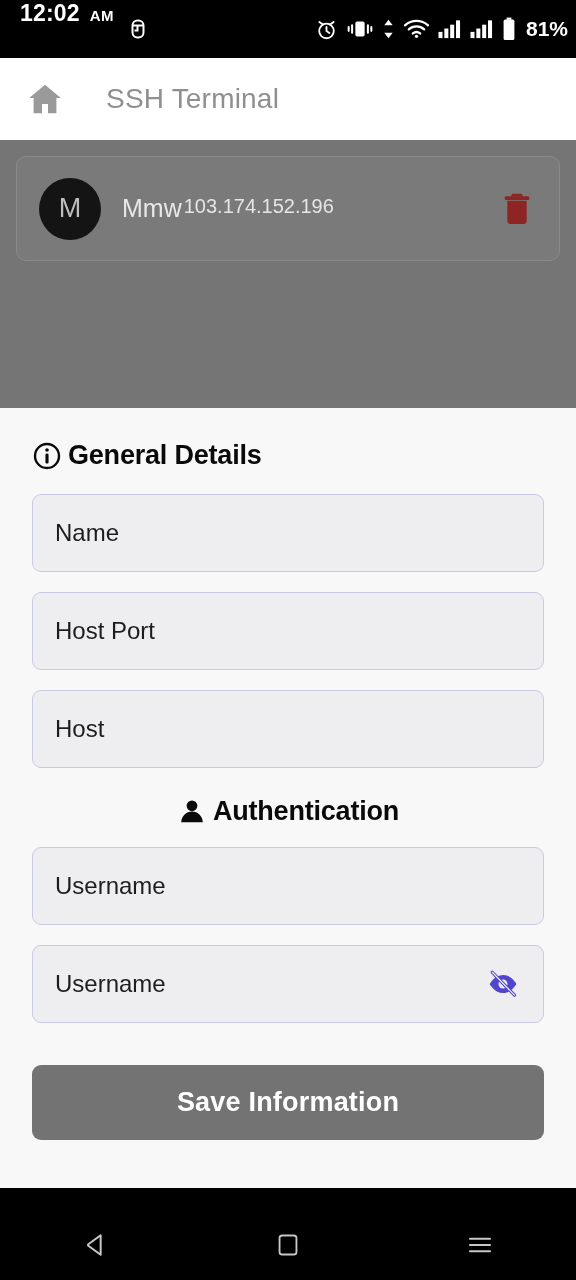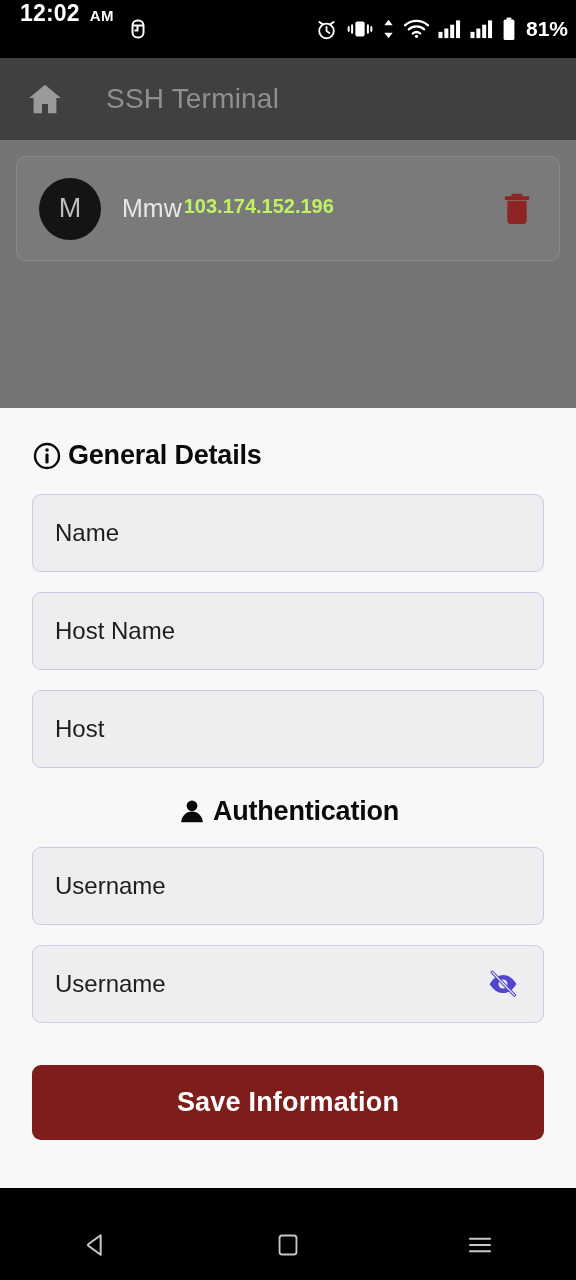--- a/index.html
+++ b/index.html
@@ -23,21 +23,21 @@
   .sb-notif { margin-left:6px; align-self:center; }
   .sb-right {
     margin-left:auto; display:flex; align-items:center; gap:9px; padding-right:8px;
   }
   .sb-batt-text { font-size:21px; font-weight:700; margin-left:1px; }
   .ico { display:block; }
 
   
   .appbar {
     position:absolute; top:58px; left:0; width:576px; height:82px;
-    background:#404040; display:flex; align-items:center; gap:42px; padding-left:26px;
+    background:#ffffff; display:flex; align-items:center; gap:42px; padding-left:26px;
   }
   .appbar-title {
     color:#8f8f8f; font-size:28px; font-weight:400; letter-spacing:.2px;
   }
 
   
   .list-area {
     position:absolute; top:140px; left:0; width:576px; height:290px;
     background:#757575;
   }
@@ -48,21 +48,21 @@
     display:flex; align-items:center; padding:0 20px 0 22px;
   }
   .avatar {
     width:62px; height:62px; border-radius:50%;
     background:#141414; color:#bdbdbd;
     display:flex; align-items:center; justify-content:center;
     font-size:27px; font-weight:400; flex:0 0 auto;
   }
   .conn-text { margin-left:21px; display:flex; flex-direction:row; gap:2px; }
   .conn-name { color:#e8e8e8; font-size:25px; font-weight:400; line-height:1.15; }
-  .conn-host { color:#bef264; font-size:20px; font-weight:700; line-height:1.2; }
+  .conn-host { color:#e5e5e5; font-size:20px; font-weight:400; line-height:1.2; }
   .trash-btn {
     margin-left:auto; width:44px; height:48px;
     display:flex; align-items:center; justify-content:center;
   }
 
   
   .sheet {
     position:absolute; top:408px; left:0; width:576px; height:780px;
     background:#f8f8f9;
     padding:0 32px;
@@ -86,21 +86,21 @@
   }
   .field .ph { font-size:24px; color:#1d1d1f; font-weight:400; }
   .field.first { margin-top:23px; }
   .eye-btn {
     position:absolute; right:20px; top:50%; transform:translateY(-50%);
     width:40px; height:40px; display:flex; align-items:center; justify-content:center;
   }
 
   .save-btn {
     margin-top:42px; height:75px; width:100%;
-    background:#7f1d1d; border:none; border-radius:9px;
+    background:#737373; border:none; border-radius:9px;
     color:#fff; font-size:27px; font-weight:700;
     font-family:"Liberation Sans", sans-serif;
     display:flex; align-items:center; justify-content:center;
     letter-spacing:.2px;
   }
 
   
   .navbar {
     position:absolute; bottom:0; left:0; width:576px; height:70px;
     background:#000; display:flex; align-items:center; justify-content:space-around;
@@ -215,21 +215,21 @@
         </svg>
       </span>
       <span class="label">General Details</span>
     </div>
 
     <div class="field first">
       <span class="ph">Name</span>
     </div>
 
     <div class="field">
-      <span class="ph">Host Name</span>
+      <span class="ph">Host Port</span>
     </div>
 
     <div class="field">
       <span class="ph">Host</span>
     </div>
 
     <div class="section-head sec-auth">
       <span>
         <svg class="ico" width="30" height="30" viewBox="0 0 24 24">
           <circle cx="12" cy="7" r="4.3" fill="#0a0a0a"></circle>

